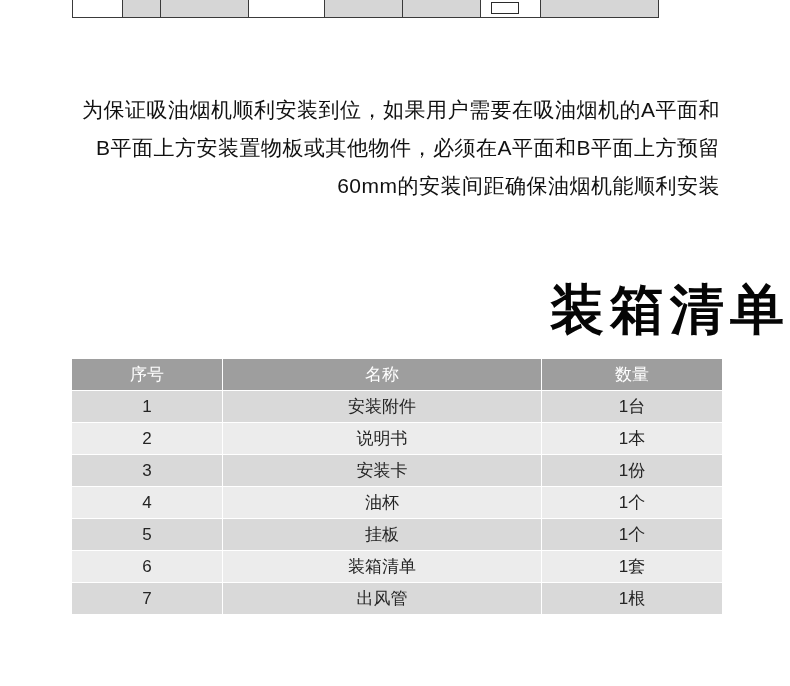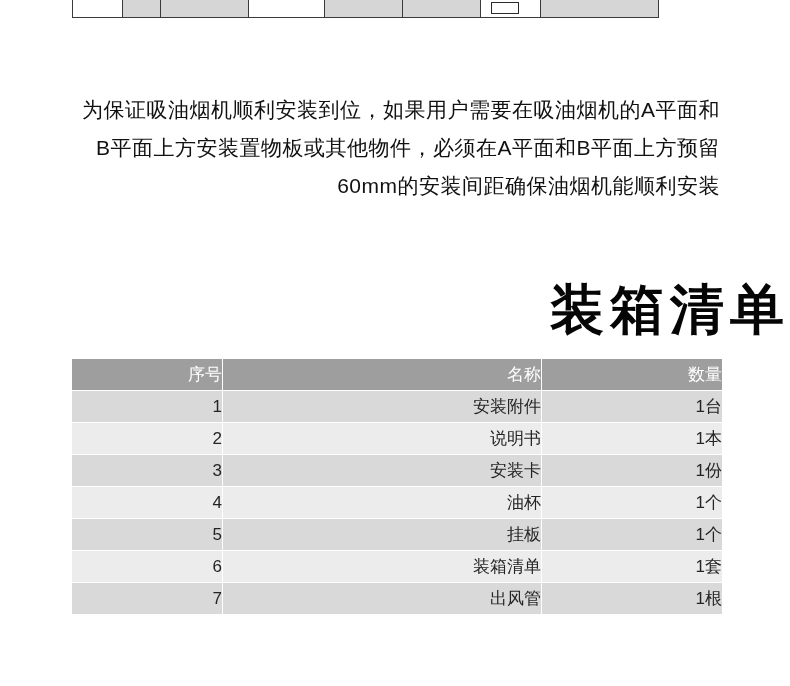--- a/index.html
+++ b/index.html
@@ -88,21 +88,21 @@
     top: 358px;
     width: 648px;
     border-collapse: collapse;
     table-layout: fixed;
   }
   .packing-table td, .packing-table th {
     border: 1px solid #ffffff;
     height: 31px;
     font-size: 17px;
     font-weight: normal;
-    text-align: right;
+    text-align: center;
     color: #242424;
     padding: 0;
   }
   .packing-table thead td {
     background: #9e9e9e;
     color: #ffffff;
     font-size: 17px;
   }
   .packing-table tbody tr.odd td { background: #d9d9d9; }
   .packing-table tbody tr.even td { background: #ececec; }

